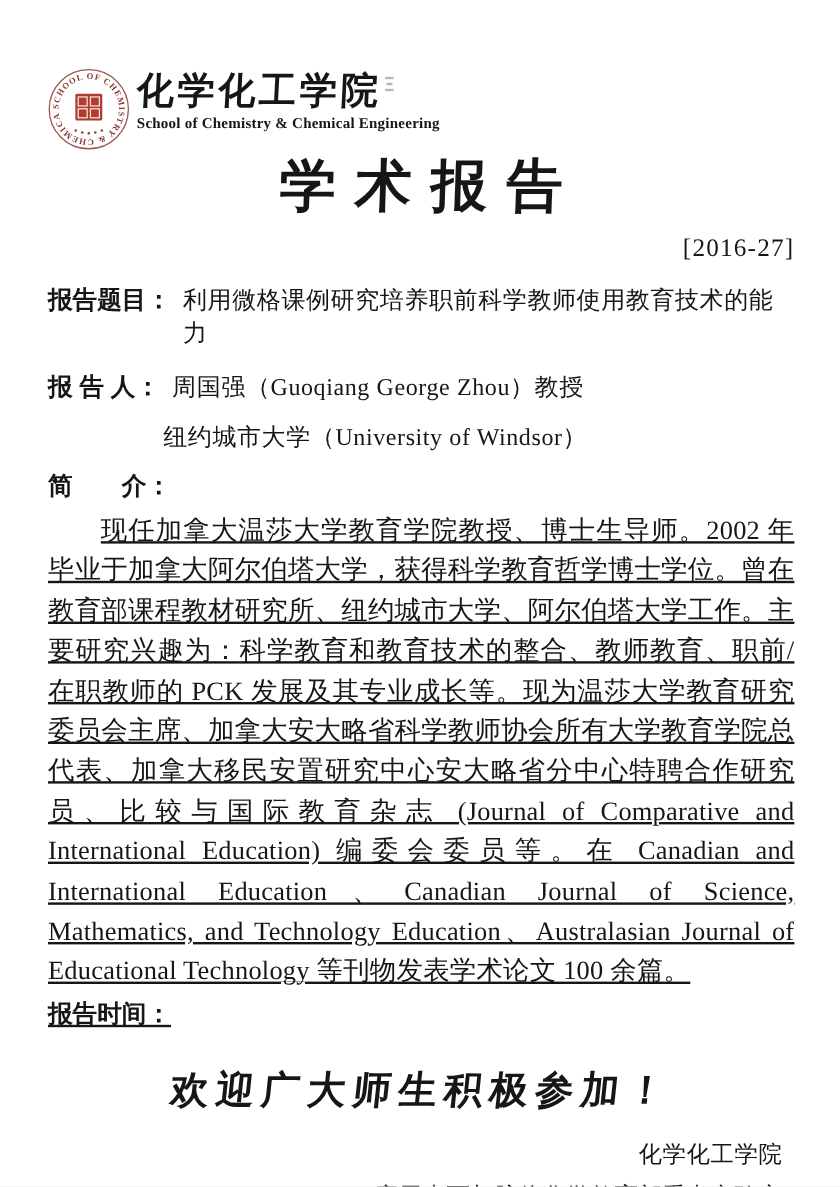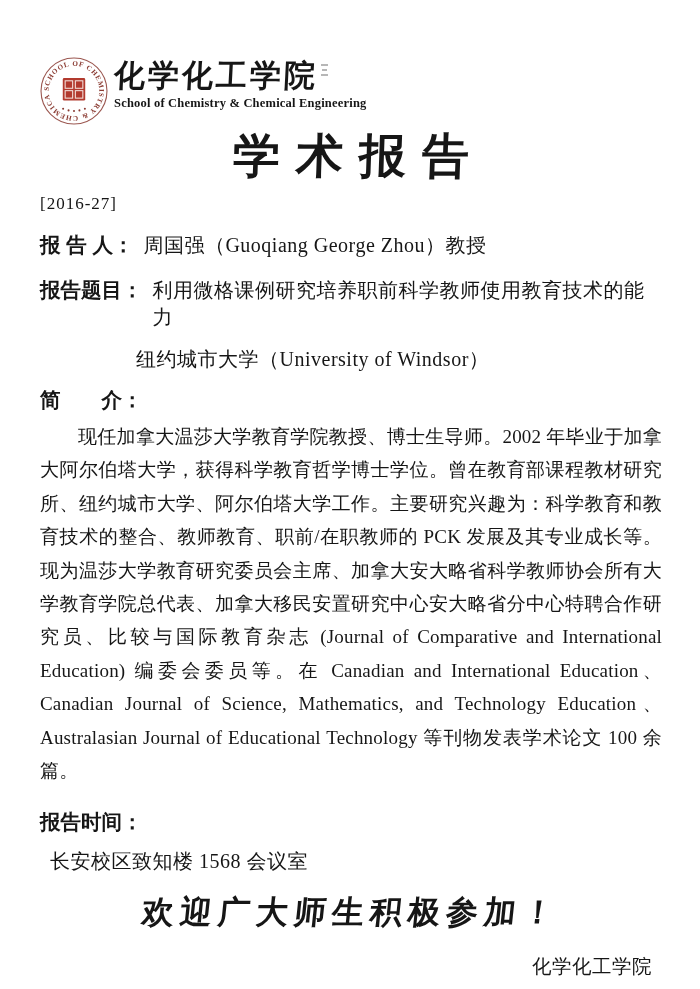--- a/index.html
+++ b/index.html
@@ -55,22 +55,22 @@
     font-weight: 900;
     font-size: 47px;
     line-height: 54px;
     letter-spacing: 16px;
     text-indent: 16px; 
     margin-top: 2px;
     transform: skewX(-2deg);
     font-family: "Liberation Serif", "DejaVu Serif", serif;
   }
   .doc-number {
-    text-align: left;
-    font-size: 17px;
+    text-align: right;
+    font-size: 21px;
     letter-spacing: 1px;
     margin-top: 11px;
     font-family: "Liberation Serif", "DejaVu Serif", serif;
   }
 
   
   .field { display: flex; align-items: baseline; margin-top: 15px; }
   .field-label {
     font-family: "Liberation Sans", "DejaVu Sans", sans-serif;
     font-weight: 700;
@@ -89,28 +89,29 @@
     font-size: 20px;
     letter-spacing: .5px;
     margin-top: 15px;
     margin-left: 96px;
   }
   .field-intro { margin-top: 13px; align-items: center; }
 
   
   .intro-paragraph {
     margin-top: 6px;
-    font-size: 19px;
+    font-size: 22px;
     line-height: 33.4px;
     text-align: justify;
     text-indent: 2em;
     letter-spacing: .2px;
-  }
-
-  .field-time { margin-top: 21px; }
+    text-decoration: underline;
+  }
+
+  .field-time { margin-top: 5px; text-decoration: underline; }
   .field-location { margin-top: 12px; }
 
   
   .welcome {
     text-align: center;
     font-weight: 900;
     font-size: 32px;
     letter-spacing: 6px;
     margin-top: 16px;
     transform: skewX(-6deg);
@@ -157,41 +158,40 @@
         <span class="logo-cn">化学化工学院</span>
         <span class="sig-mark"></span>
       </div>
       <div class="logo-en">School of Chemistry &amp; Chemical Engineering</div>
     </div>
   </div>
 
   <div class="title">学术报告</div>
   <div class="doc-number">[2016-27]</div>
 
+  <div class="field field-topic">
+    <span class="field-label">报告题目：</span>
+    <span class="field-value">利用微格课例研究培养职前科学教师使用教育技术的能力</span>
+  </div>
+
   <div class="field field-speaker">
     <span class="field-label">报 告 人：</span>
     <span class="field-value">周国强（Guoqiang George Zhou）教授</span>
   </div>
-
-  <div class="field field-topic">
-    <span class="field-label">报告题目：</span>
-    <span class="field-value">利用微格课例研究培养职前科学教师使用教育技术的能力</span>
-  </div>
   <div class="affiliation">纽约城市大学（University of Windsor）</div>
 
   <div class="field field-intro">
     <span class="field-label">简　　介：</span>
   </div>
   <div class="intro-paragraph">现任加拿大温莎大学教育学院教授、博士生导师。2002 年毕业于加拿大阿尔伯塔大学，获得科学教育哲学博士学位。曾在教育部课程教材研究所、纽约城市大学、阿尔伯塔大学工作。主要研究兴趣为：科学教育和教育技术的整合、教师教育、职前/在职教师的 PCK 发展及其专业成长等。现为温莎大学教育研究委员会主席、加拿大安大略省科学教师协会所有大学教育学院总代表、加拿大移民安置研究中心安大略省分中心特聘合作研究员、比较与国际教育杂志 (Journal of Comparative and International Education) 编委会委员等。在 Canadian and International Education、Canadian Journal of Science, Mathematics, and Technology Education、Australasian Journal of Educational Technology 等刊物发表学术论文 100 余篇。</div>
 
   <div class="field field-time">
     <span class="field-label">报告时间：</span>
   </div>
   <div class="field field-location">
-    <span class="field-value">长安校区致知楼 1568 会议室</span>
   </div>
 
   <div class="welcome">欢迎广大师生积极参加！</div>
 
   <div class="footer">
     <div>化学化工学院</div>
     <div>应用表面与胶体化学教育部重点实验室</div>
 
   </div>
 

